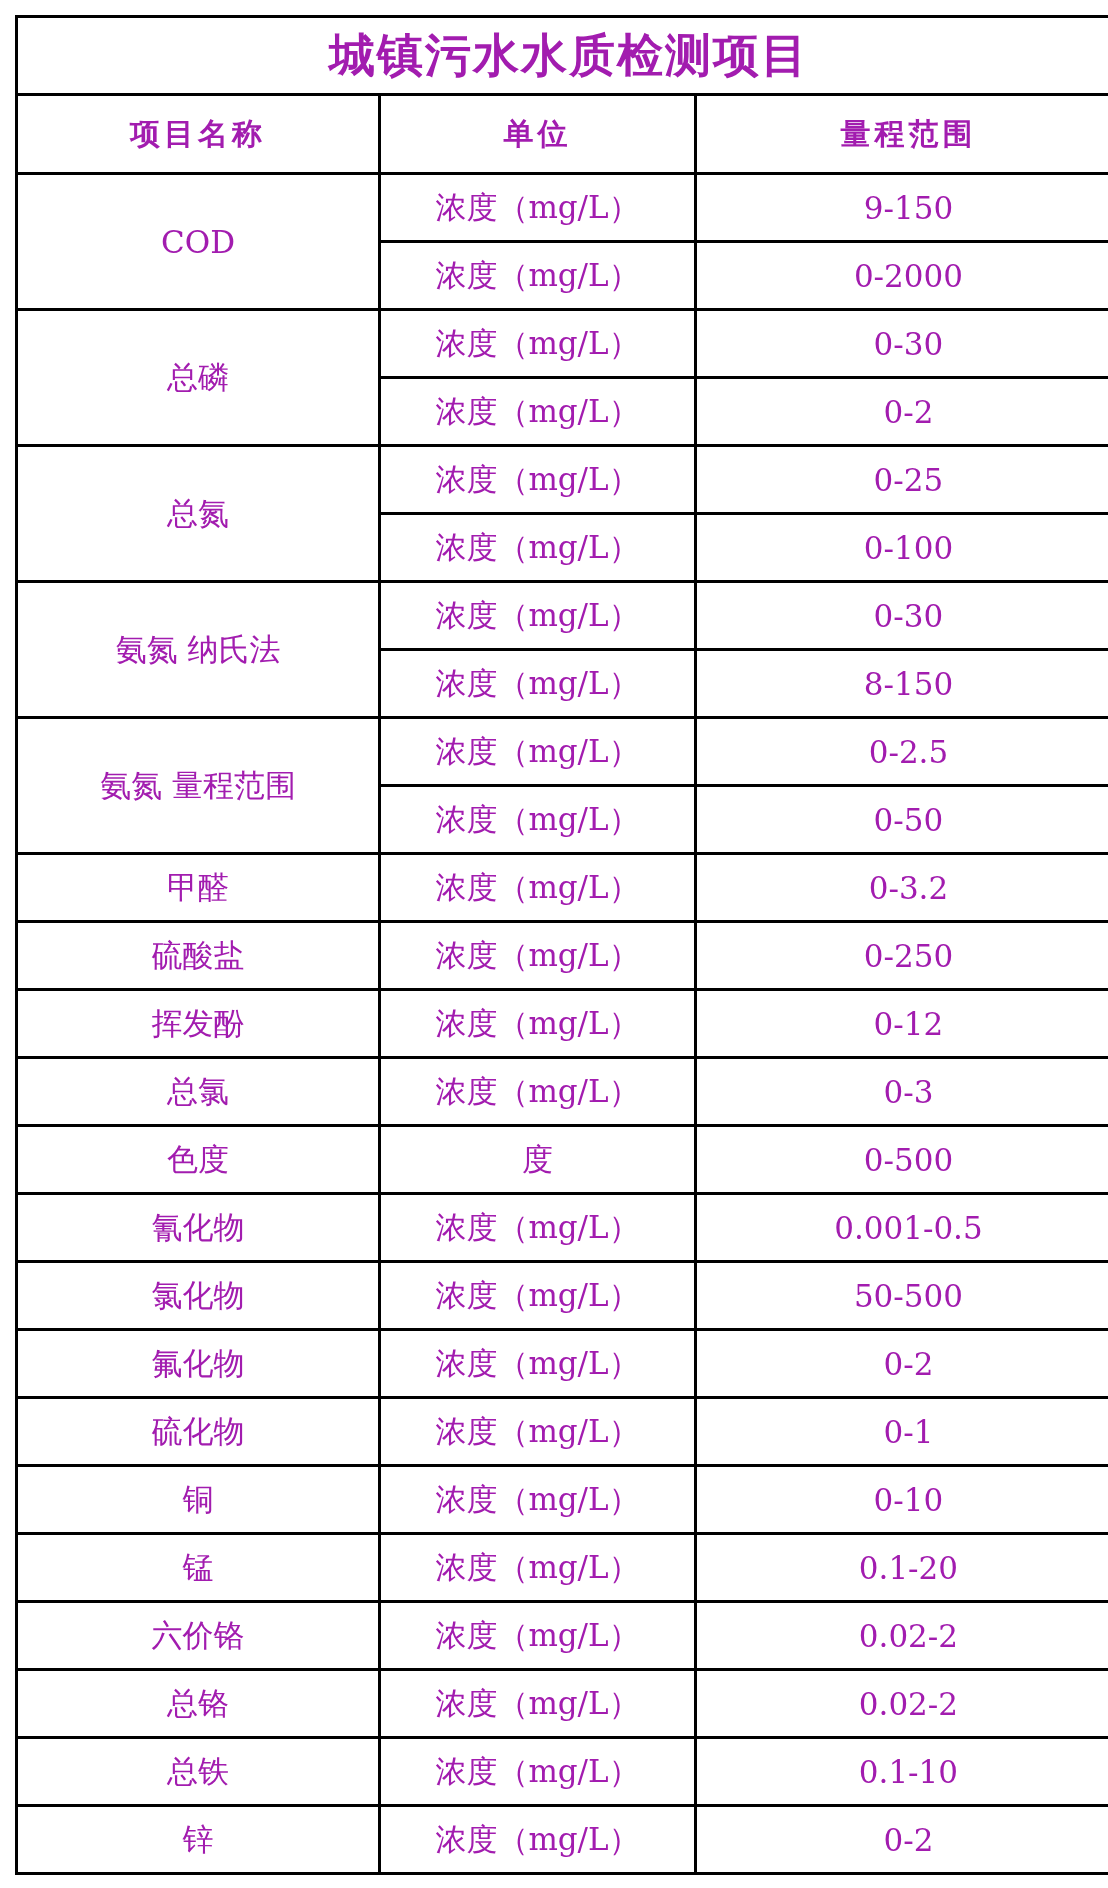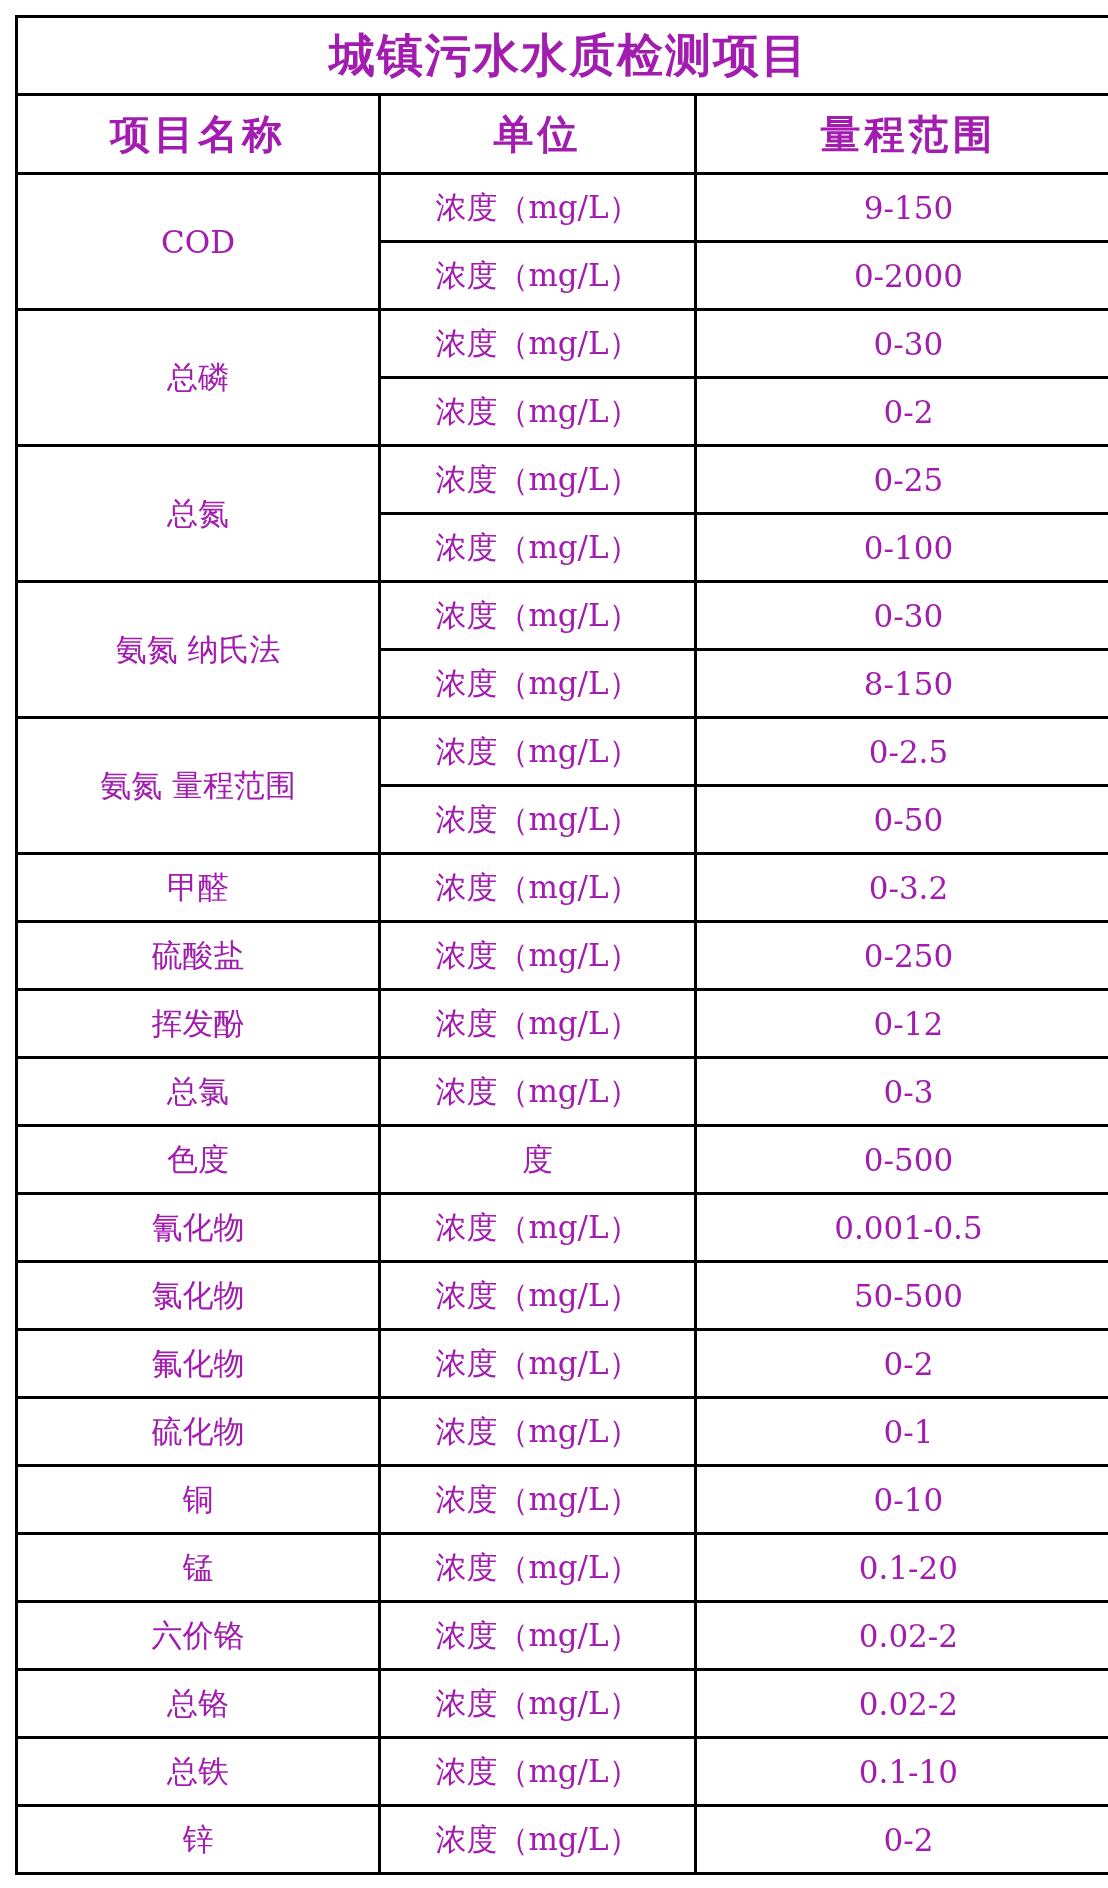--- a/index.html
+++ b/index.html
@@ -25,21 +25,21 @@
     height: 75px;
     font-family: "DejaVu Serif", "Liberation Serif", serif;
     font-weight: bold;
     font-size: 46px;
     letter-spacing: 2px;
   }
   .head-cell {
     height: 76px;
     font-family: Liberation Sans, sans-serif;
     font-weight: bold;
-    font-size: 40px;
+    font-size: 30px;
     letter-spacing: 4px;
   }
   .body-cell {
     height: 65px;
     font-family: "DejaVu Serif", "Liberation Serif", serif;
     font-size: 31px;
     font-weight: normal;
   }
   .col1 { width: 352px; }
   .col2 { width: 306px; }

